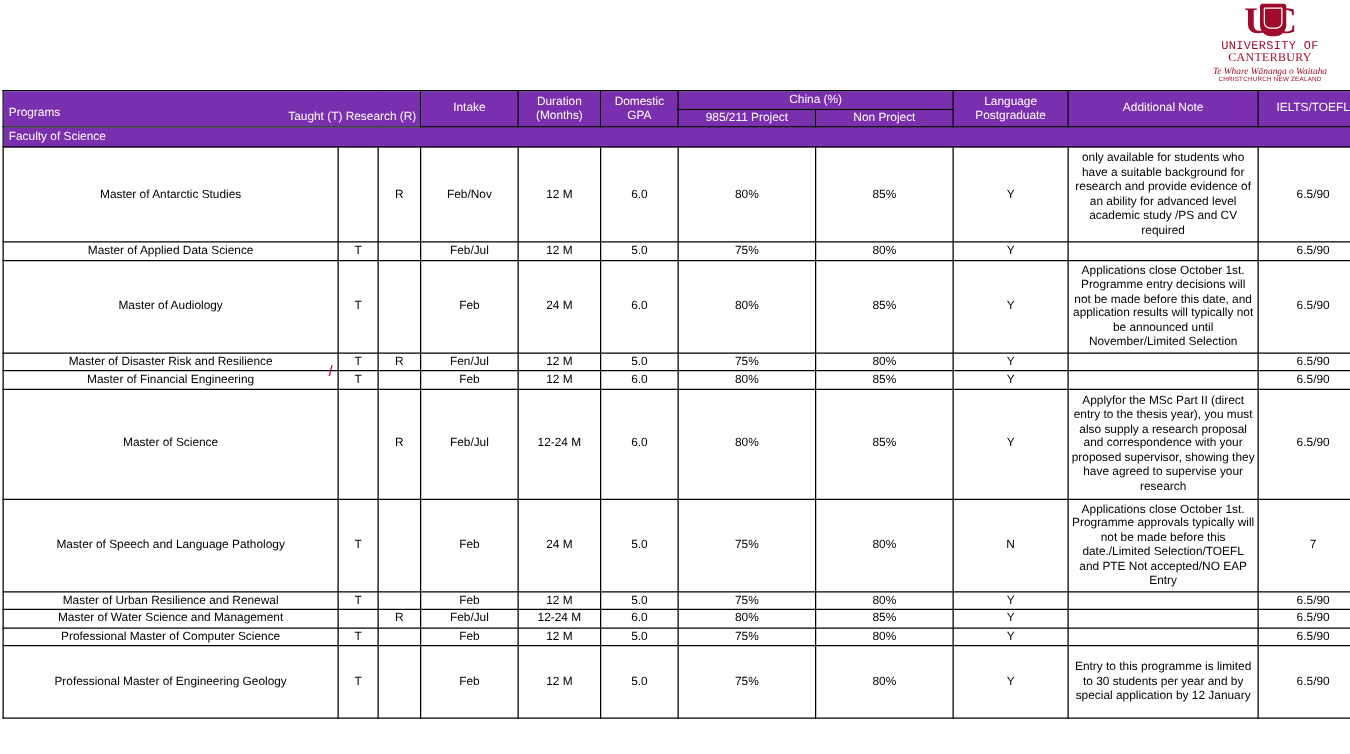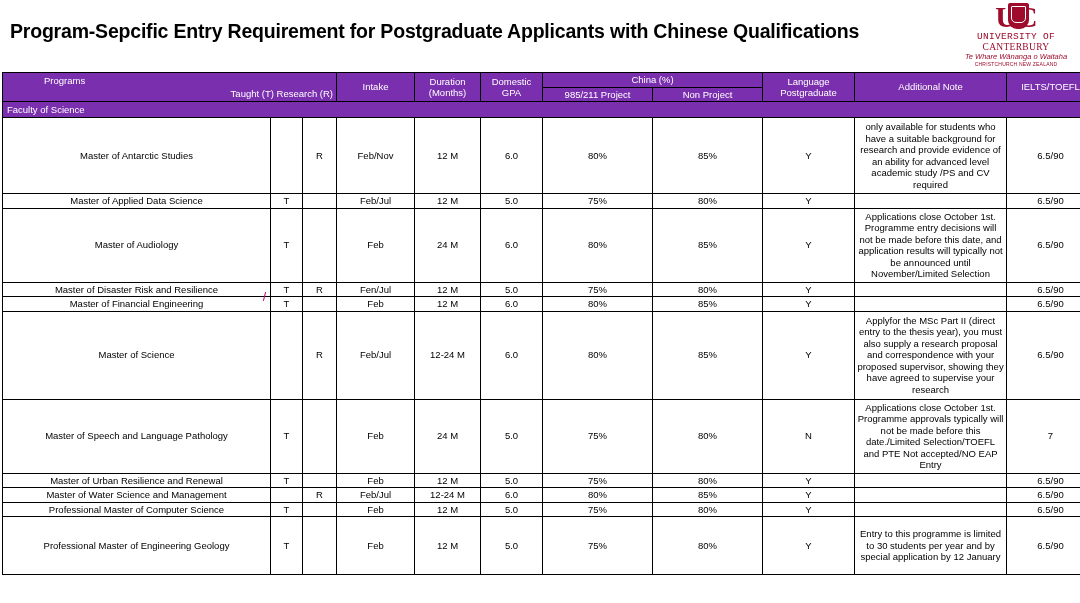--- a/index.html
+++ b/index.html
@@ -79,21 +79,21 @@
     line-height: 10px;
   }
   .logo-line2 {
     font-family: "Liberation Serif", serif;
     color: #9e0b2b;
     font-size: 9.5px;
     letter-spacing: 0.3px;
     line-height: 10px;
   }
   .logo-maori {
-    font-family: Liberation Sans, sans-serif;
+    font-family: Liberation Serif, serif;
     font-style: italic;
     color: #9e0b2b;
     font-size: 7.5px;
     line-height: 9px;
   }
   .logo-nz {
     font-family: "Liberation Sans", sans-serif;
     color: #9e0b2b;
     font-size: 5px;
     letter-spacing: 0.2px;
@@ -167,21 +167,20 @@
     background: #b8006d;
     transform: rotate(14deg);
   }
 </style>
 </head>
 <body>
 
 <div class="page">
 
   <div class="header">
-    <div class="doc-title">Program-Sepcific Entry Requirement for Postgraduate Applicants with Chinese Qualifications</div>
     <div class="logo">
       <div class="logo-uc">
         <span>UC</span>
         <span class="logo-crest"></span>
       </div>
       <div class="logo-line1">UNIVERSITY OF</div>
       <div class="logo-line2">CANTERBURY</div>
       <div class="logo-maori">Te Whare Wānanga o Waitaha</div>
       <div class="logo-nz">CHRISTCHURCH NEW ZEALAND</div>
     </div>
@@ -197,21 +196,21 @@
         <col class="c-gpa">
         <col class="c-985">
         <col class="c-non">
       <col class="c-bg">
         <col class="c-note">
         <col class="c-ielts">
     </colgroup>
     <thead>
       <tr>
         <td class="hdr-programs" colspan="3" rowspan="2" style="position:relative;padding:0;">
-          <div style="position:absolute;left:4px;top:2px;margin-left:37px;">Programs</div>
+          <div style="position:absolute;left:4px;top:12px;">Programs</div>
           <div style="position:absolute;right:3px;bottom:2px;text-align:right;">Taught (T) Research (R)</div>
         </td>
         <td rowspan="2">Intake</td>
         <td rowspan="2">
           <div>Duration</div>
           <div>(Months)</div>
         </td>
         <td rowspan="2">
           <div>Domestic</div>
           <div>GPA</div>

